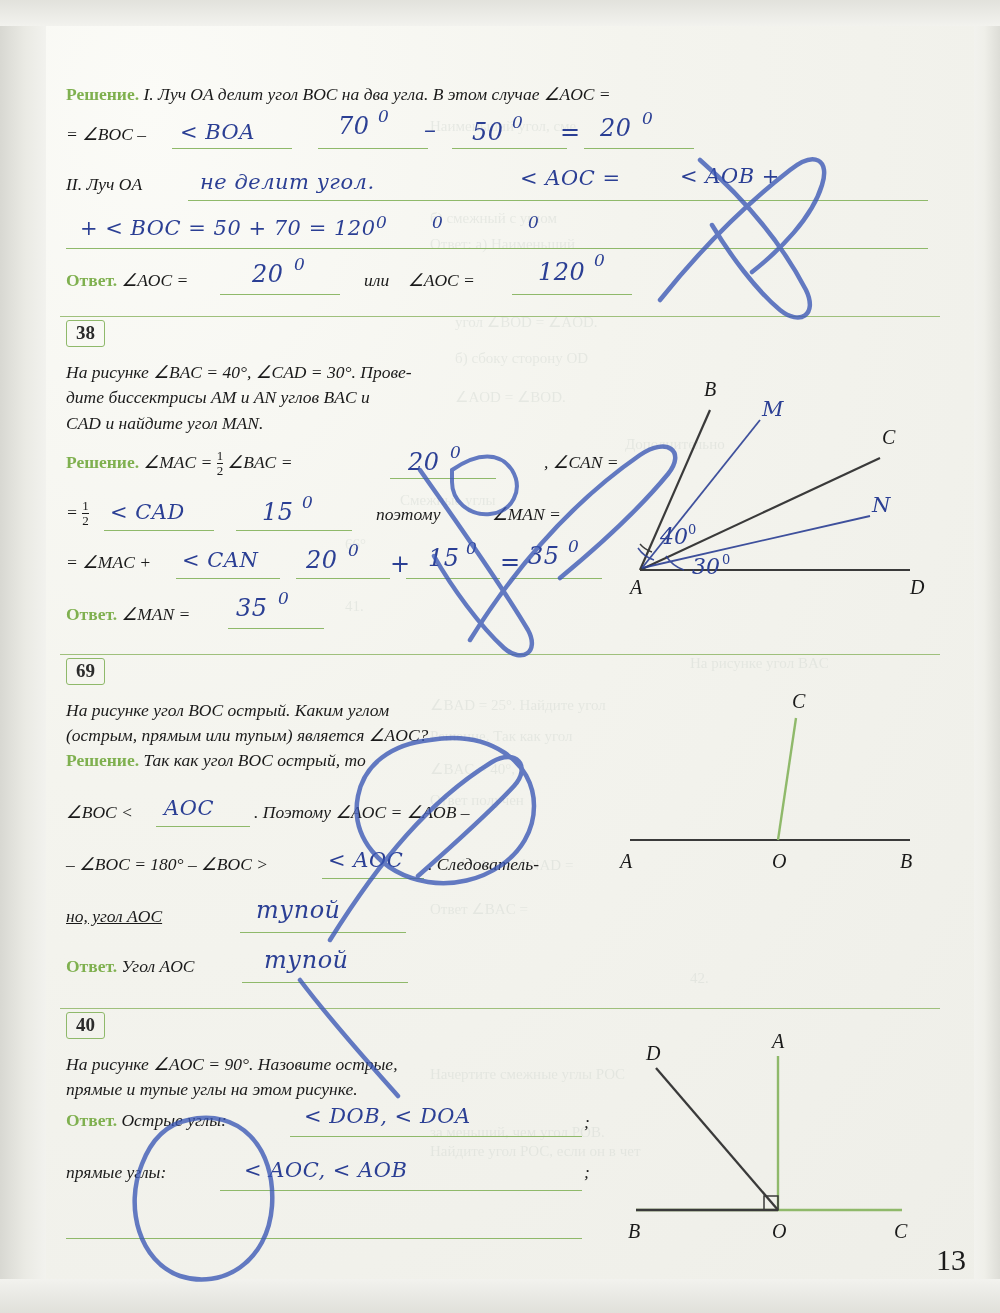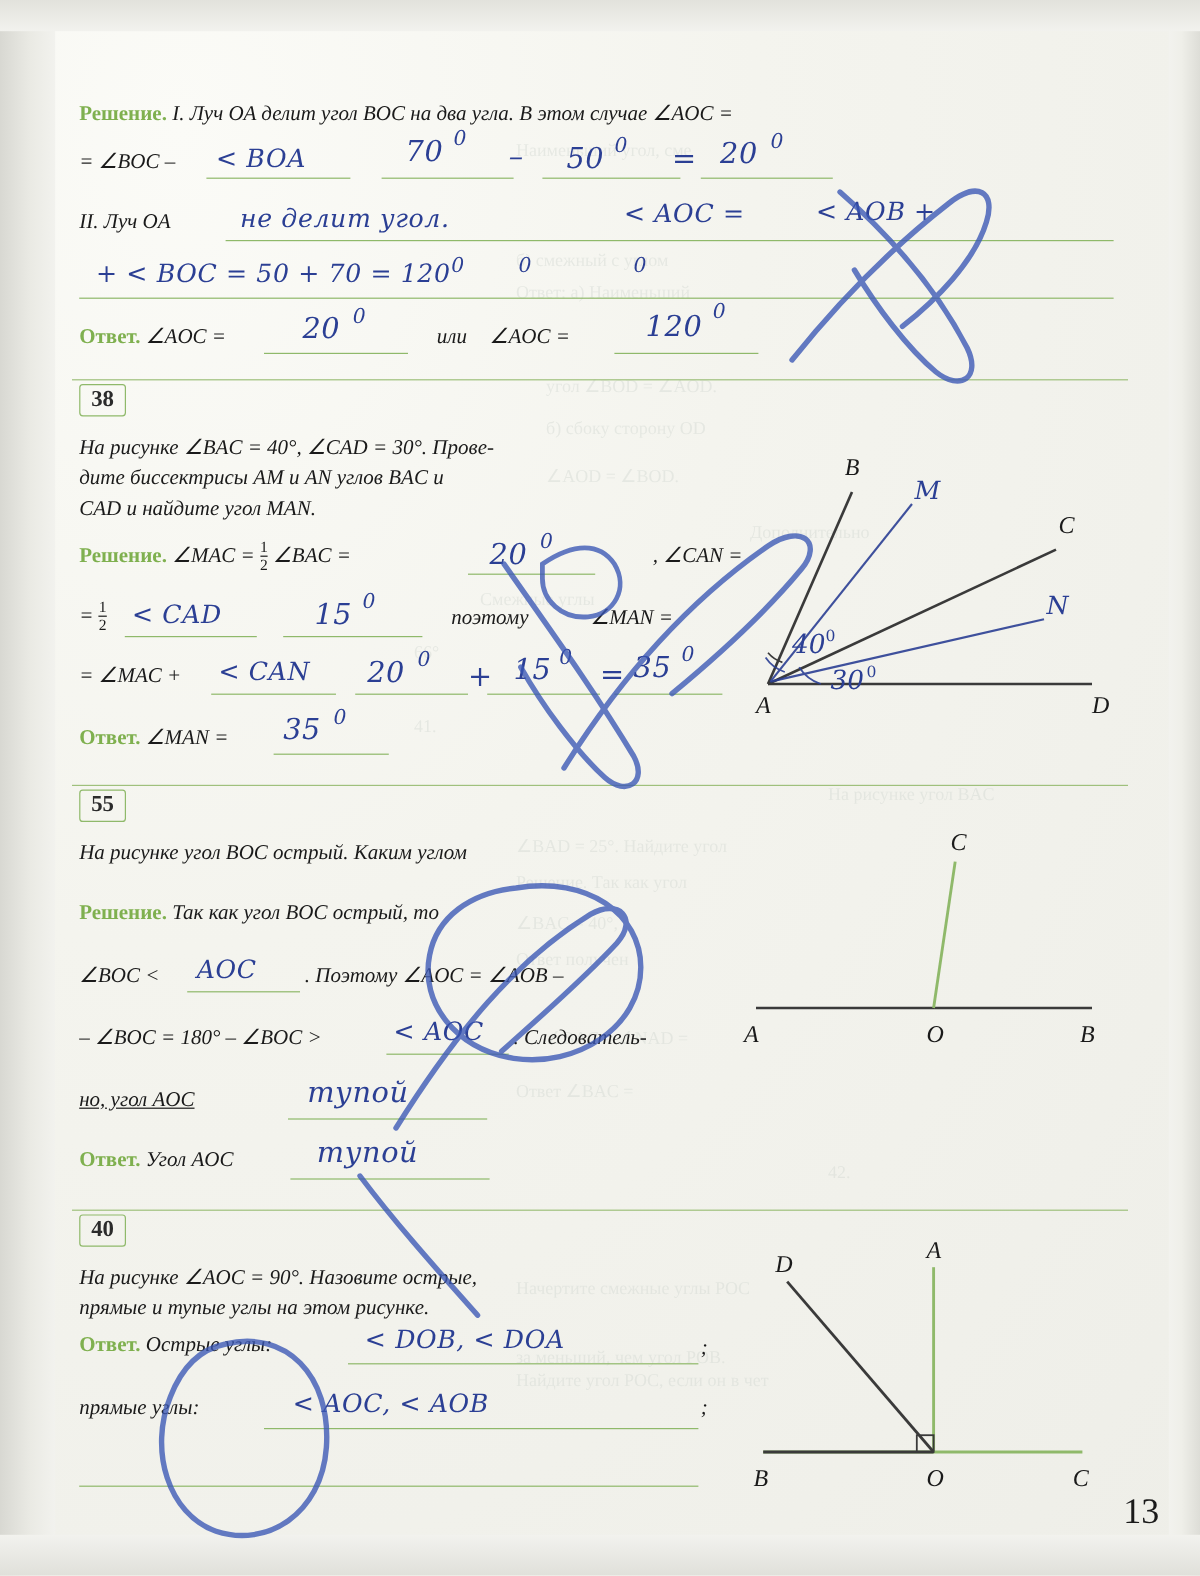--- a/index.html
+++ b/index.html
@@ -233,24 +233,25 @@
         <text x="292" y="164" font-family="DejaVu Serif, serif" font-style="italic" font-size="21" fill="#2b3f94">N</text>
         <text x="80" y="196" font-family="DejaVu Serif, serif" font-style="italic" font-size="22" fill="#2b3f94">40</text>
         <text x="108" y="186" font-family="DejaVu Serif, serif" font-size="13" fill="#2b3f94">0</text>
         <text x="112" y="226" font-family="DejaVu Serif, serif" font-style="italic" font-size="22" fill="#2b3f94">30</text>
         <text x="142" y="216" font-family="DejaVu Serif, serif" font-size="13" fill="#2b3f94">0</text>
       </svg>
     </div>
 
     <div class="sep" style="top:594px;"></div>
 
-    <div class="exno" style="left:6px;top:598px;">55</div>
+    <div class="exno" style="left:6px;top:598px;">69</div>
 
     <div class="blk txt it" style="left:6px;top:638px;width:520px;">
       <div>На рисунке угол BOC острый. Каким углом</div>
+      <div>(острым, прямым или тупым) является ∠AOC?</div>
     </div>
 
     <div class="blk txt" style="left:6px;top:688px;width:520px;">
       <span class="green">Решение.</span>
       <span class="it">Так как угол BOC острый, то</span>
     </div>
 
     <div class="blk txt it" style="left:6px;top:740px;">∠BOC &lt;</div>
     <div class="line" style="left:96px;top:766px;width:94px;"></div>
     <span class="hw md" style="left:104px;top:736px;">AOC</span>

